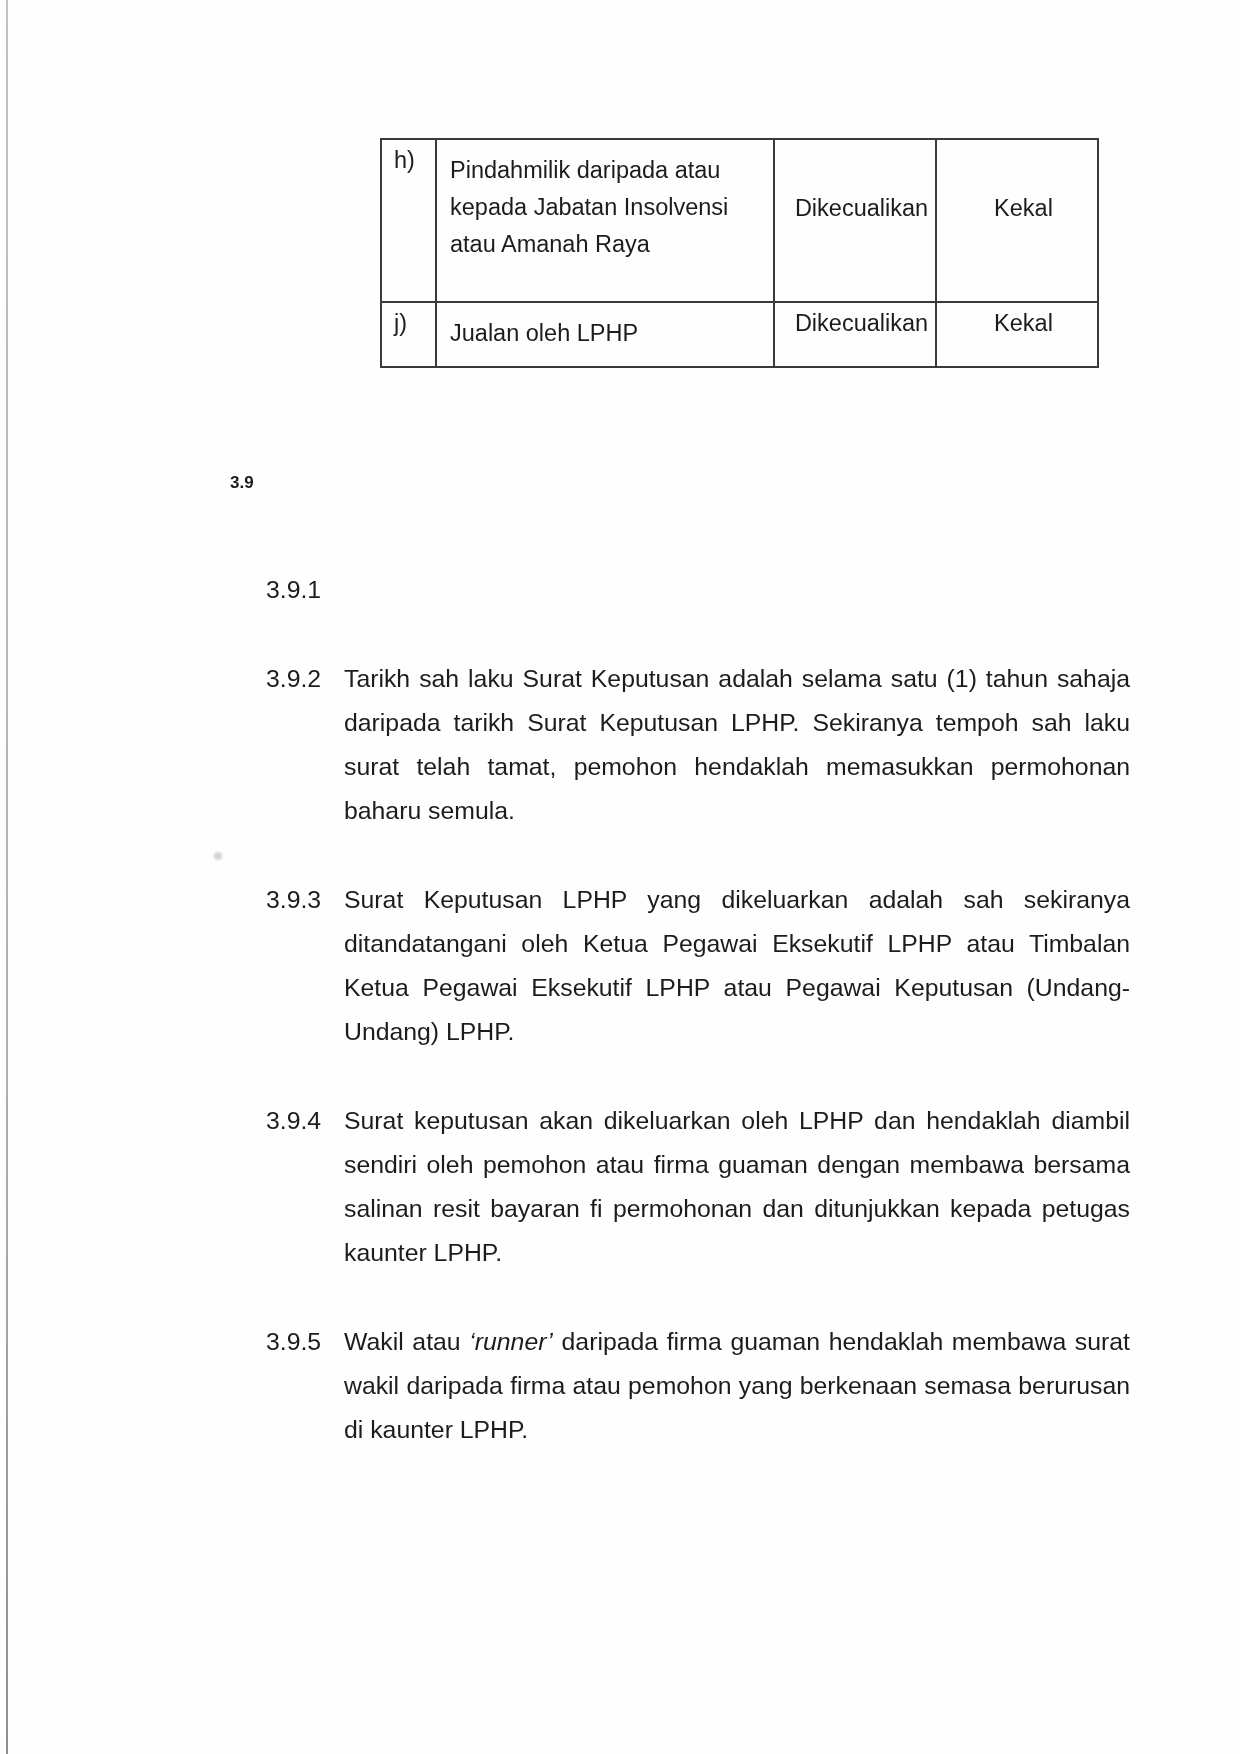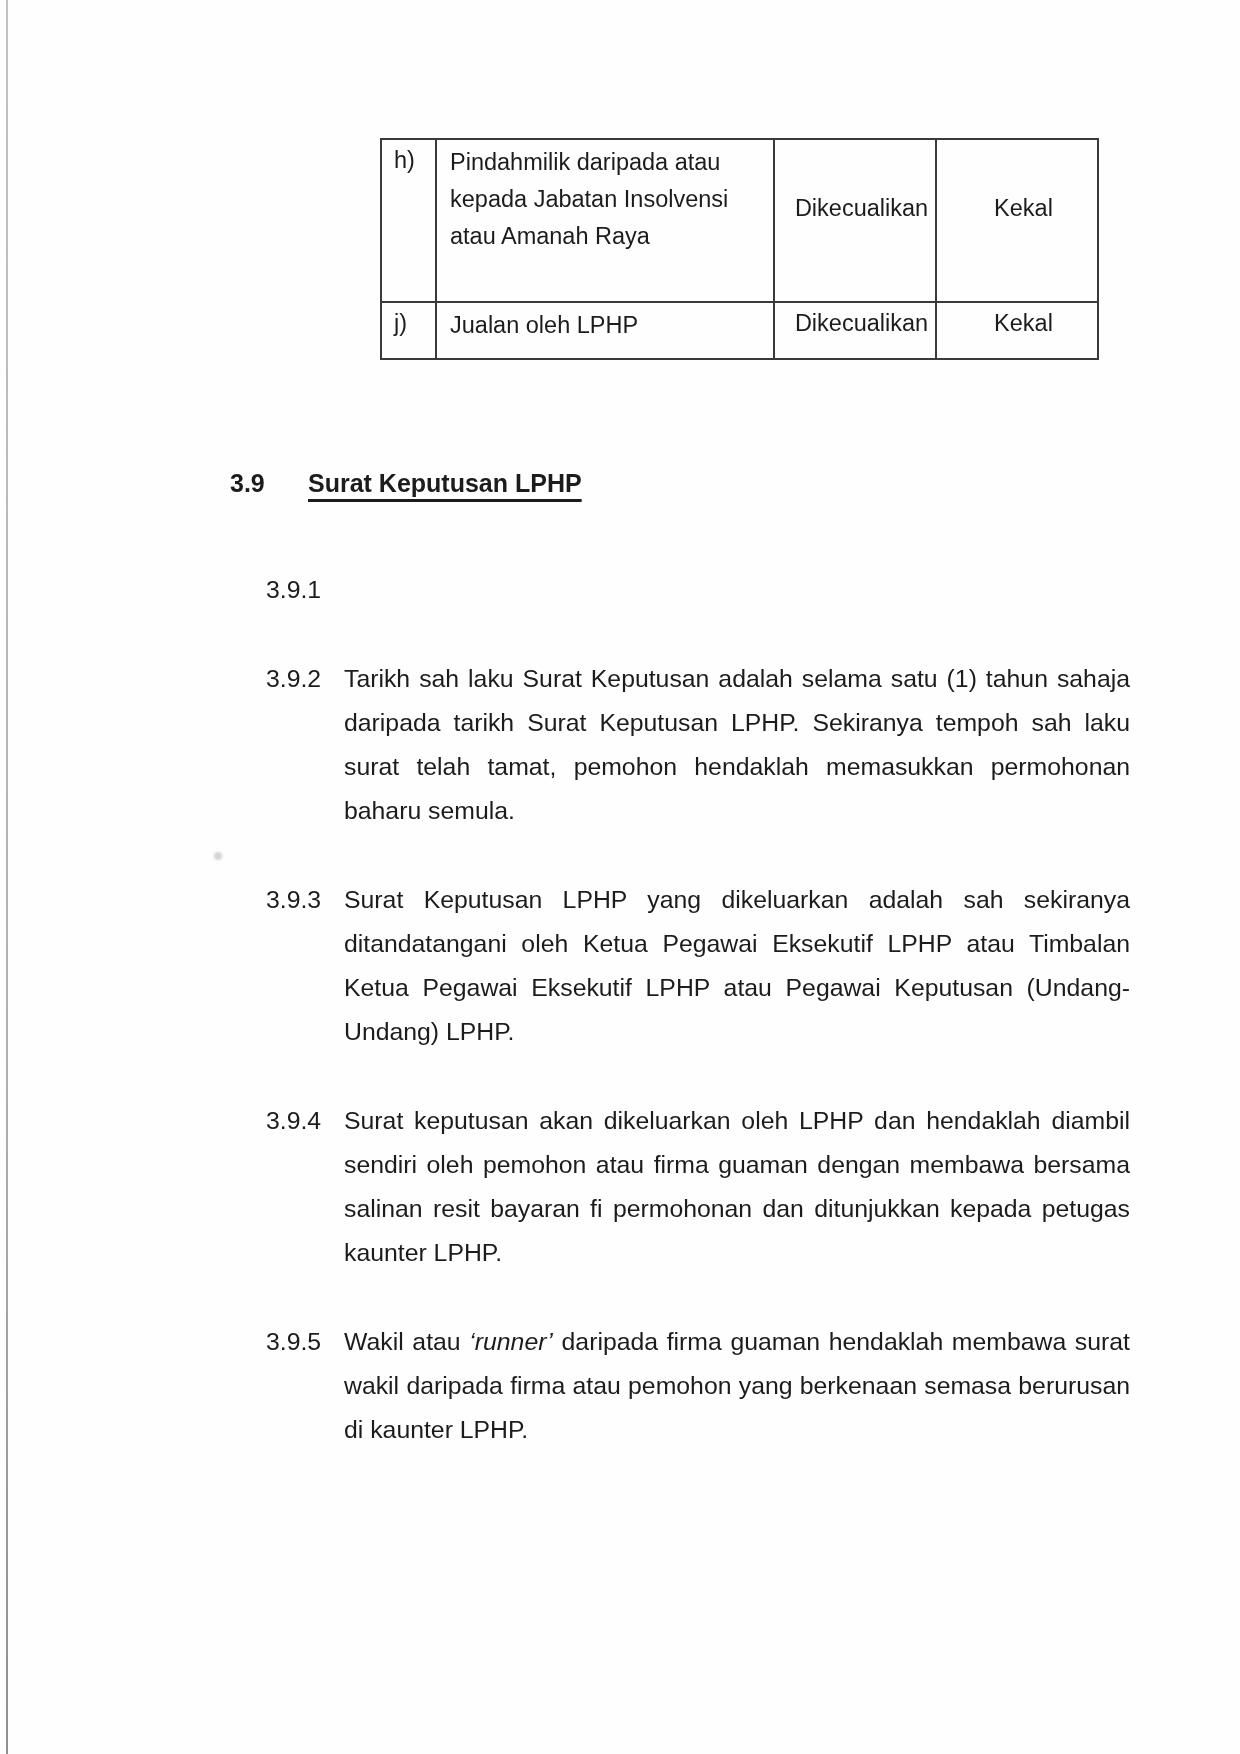--- a/index.html
+++ b/index.html
@@ -36,32 +36,32 @@
   .fee-table col.c3 { width: 162px; }
   .fee-table col.c4 { width: 162px; }
   .fee-table td {
     border: 2px solid #3a3a3a;
     vertical-align: top;
     line-height: 37px;
   }
   .fee-table tr.row-0 td { height: 133px; }
   .fee-table tr.row-1 td { height: 51px; }
   .fee-table td.cell-item { padding: 2px 4px 0 12px; }
-  .fee-table td.cell-description { padding: 4px 12px 0 13px; text-align: left; }
+  .fee-table td.cell-description { padding: 12px 12px 0 13px; text-align: left; }
   .fee-table td.cell-status, .fee-table td.cell-remark { text-align: center; padding: 2px 4px 0 17px; }
   .fee-table tr.row-0 td.cell-status,
   .fee-table tr.row-0 td.cell-remark { vertical-align: middle; padding-bottom: 26px; }
   
   .content {
     position: absolute; left: 230px; top: 461px; width: 900px;
     color: #1c1c1c;
   }
   .heading {
     display: flex; align-items: flex-start;
-    font-size: 25px; font-weight: bold; line-height: 44px;
+    font-size: 17px; font-weight: bold; line-height: 44px;
     margin-bottom: 63px;
   }
   .heading .hnum { flex: 0 0 78px; }
   .heading .htitle {
     text-decoration: underline;
     text-decoration-thickness: 3px;
     text-underline-offset: 7px;
   }
   .para {
     display: flex; align-items: flex-start;
@@ -104,21 +104,20 @@
           <td class="cell-description">Jualan oleh LPHP</td>
           <td class="cell-status">Dikecualikan</td>
           <td class="cell-remark">Kekal</td>
         </tr>
       </tbody>
   </table>
 
   <div class="content">
     <div class="heading">
       <div class="hnum">3.9</div>
-      <div class="htitle">Surat Keputusan LPHP</div>
     </div>
     <div id="paras">
         <div class="para">
           <div class="pnum">3.9.1</div>
         </div>
         <div class="para">
           <div class="pnum">3.9.2</div>
           <div class="pbody"><span>Tarikh sah laku Surat Keputusan adalah selama </span><b>satu (1) tahun</b><span> sahaja daripada tarikh Surat Keputusan LPHP. Sekiranya tempoh sah laku surat telah tamat, pemohon hendaklah memasukkan permohonan baharu semula.</span></div>
         </div>
         <div class="para">

